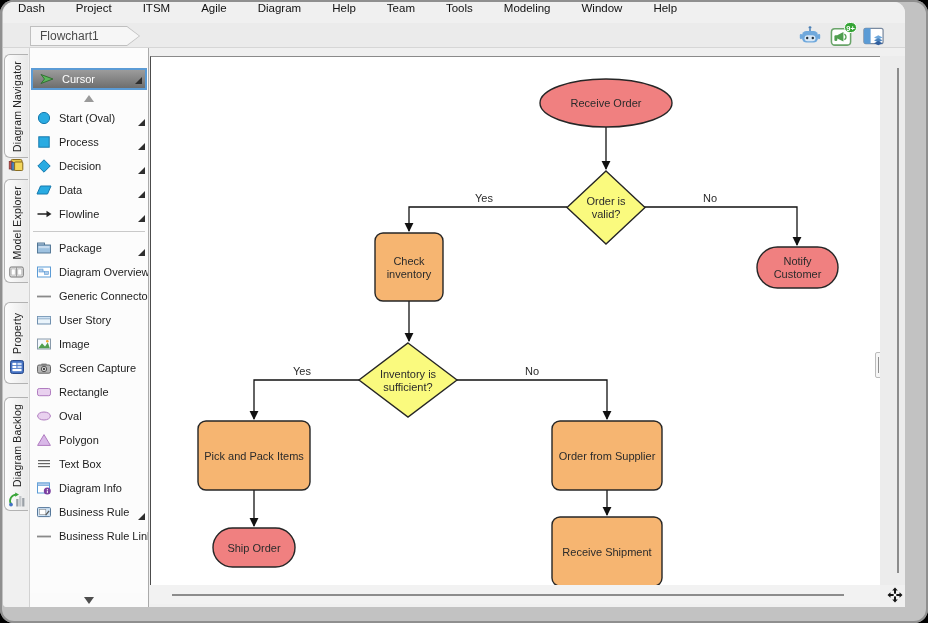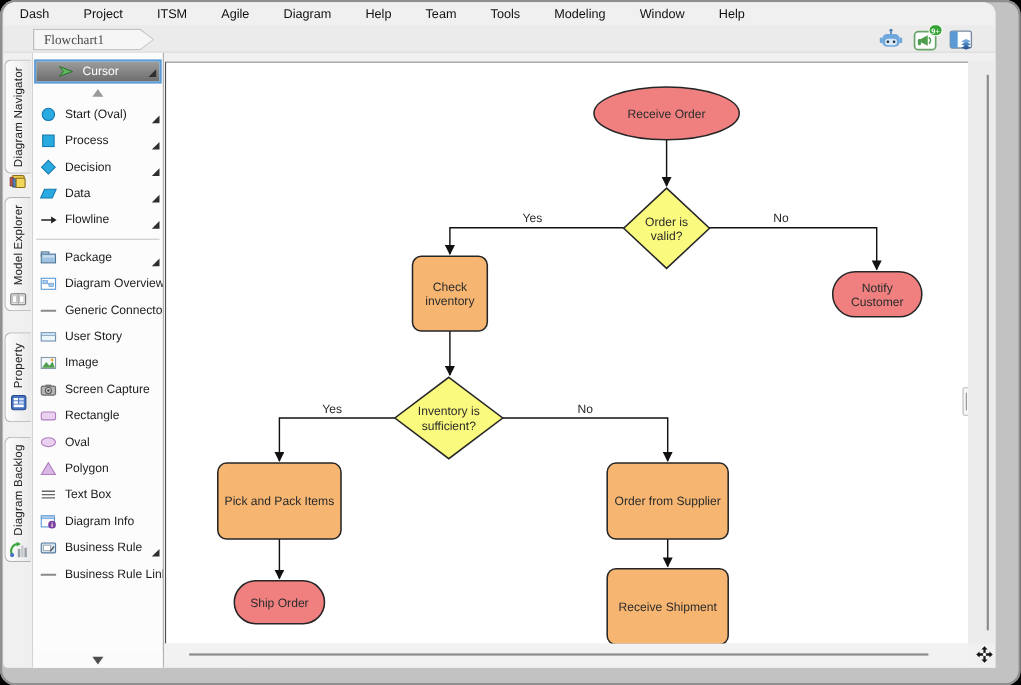--- a/index.html
+++ b/index.html
@@ -6,26 +6,26 @@
   *{box-sizing:border-box;}
   .screen{position:relative;width:928px;height:623px;background:#000;overflow:hidden;
           font-family:"Liberation Sans",sans-serif;-webkit-font-smoothing:antialiased;}
   .window{position:absolute;inset:0;background:#c2c2c2;border-radius:14px;
           box-shadow:inset 0 0 0 2px #8f8f8f;overflow:hidden;}
   .app{position:absolute;left:3px;top:2px;width:902px;height:605px;background:#f0f0f0;
        border-radius:11px 11px 0 4px;overflow:hidden;}
 
   
   .menubar{position:absolute;left:0;top:0;width:100%;height:21px;background:#f0f0f0;
-           display:flex;align-items:center;padding-left:15px;gap:31px;}
+           display:flex;padding-left:15px;gap:31px;}
   .menu-item{font-size:11.5px;color:#111;white-space:nowrap;cursor:default;}
 
   
   .tabbar{position:absolute;left:0;top:21px;width:100%;height:25px;background:#ebebeb;
-          border-bottom:1px solid #d6d6d6;font-family:Liberation Serif, serif;}
+          border-bottom:1px solid #d6d6d6;}
   .dg-tab-outer{position:absolute;left:27px;top:3px;height:20px;width:110px;background:#bfbfbf;
           clip-path:polygon(0 0,calc(100% - 13px) 0,100% 50%,calc(100% - 13px) 100%,0 100%);}
   .dg-tab-inner{position:absolute;left:1px;top:1px;height:18px;width:108px;background:#f6f6f6;
           clip-path:polygon(0 0,calc(100% - 12px) 0,100% 50%,calc(100% - 12px) 100%,0 100%);
           display:flex;align-items:center;padding-left:9px;font-size:12px;color:#4a4a4a;}
   .tab-actions{position:absolute;right:20px;top:1px;height:24px;display:flex;align-items:center;gap:9px;}
   .ticon{position:relative;width:23px;height:23px;display:flex;align-items:center;justify-content:center;}
   .ticon svg{display:block;}
   .badge{position:absolute;right:-4px;top:-3px;min-width:13px;height:11px;border-radius:6px;
          background:#35a435;color:#fff;font-size:7.5px;font-weight:bold;line-height:11px;
@@ -41,21 +41,21 @@
            display:flex;flex-direction:column;align-items:center;padding:6px 0 3px 0;}
   .sidetab .vlabel{flex:1;writing-mode:vertical-rl;transform:rotate(180deg);
            font-size:10.5px;color:#222;letter-spacing:.2px;white-space:nowrap;}
   .sidetab .sicon{margin-top:4px;}
 
   
   .palette{position:absolute;left:26px;top:0;width:120px;height:100%;background:#fcfcfc;
            border-left:1px solid #d2d2d2;border-right:1px solid #aaa;overflow:hidden;}
   .pal-item{position:relative;height:24px;display:flex;align-items:center;padding-left:6px;gap:7px;}
   .pal-item .plabel{font-size:11px;color:#1c1c1c;white-space:nowrap;}
-  .pal-item.sel{height:22px;margin:6px 1px 0 1px;padding-left:19px;border:2px solid #5b9bd5;
+  .pal-item.sel{height:22px;margin:20px 1px 0 1px;padding-left:6px;border:2px solid #5b9bd5;
            background:linear-gradient(#9c9c9c,#6e6e6e);}
   .pal-item.sel .plabel{color:#fff;}
   .pal-sub::after{content:"";position:absolute;right:3px;bottom:4px;width:0;height:0;
            border-left:7px solid transparent;border-bottom:7px solid #2e2e2e;}
   .pal-arrow-row{height:16px;display:flex;align-items:center;justify-content:center;}
   .tri-up{width:0;height:0;border-left:5px solid transparent;border-right:5px solid transparent;
           border-bottom:7px solid #9a9a9a;}
   .tri-down{width:0;height:0;border-left:5px solid transparent;border-right:5px solid transparent;
           border-top:7px solid #4e4e4e;}
   .pal-divider{height:10px;display:flex;align-items:center;}

